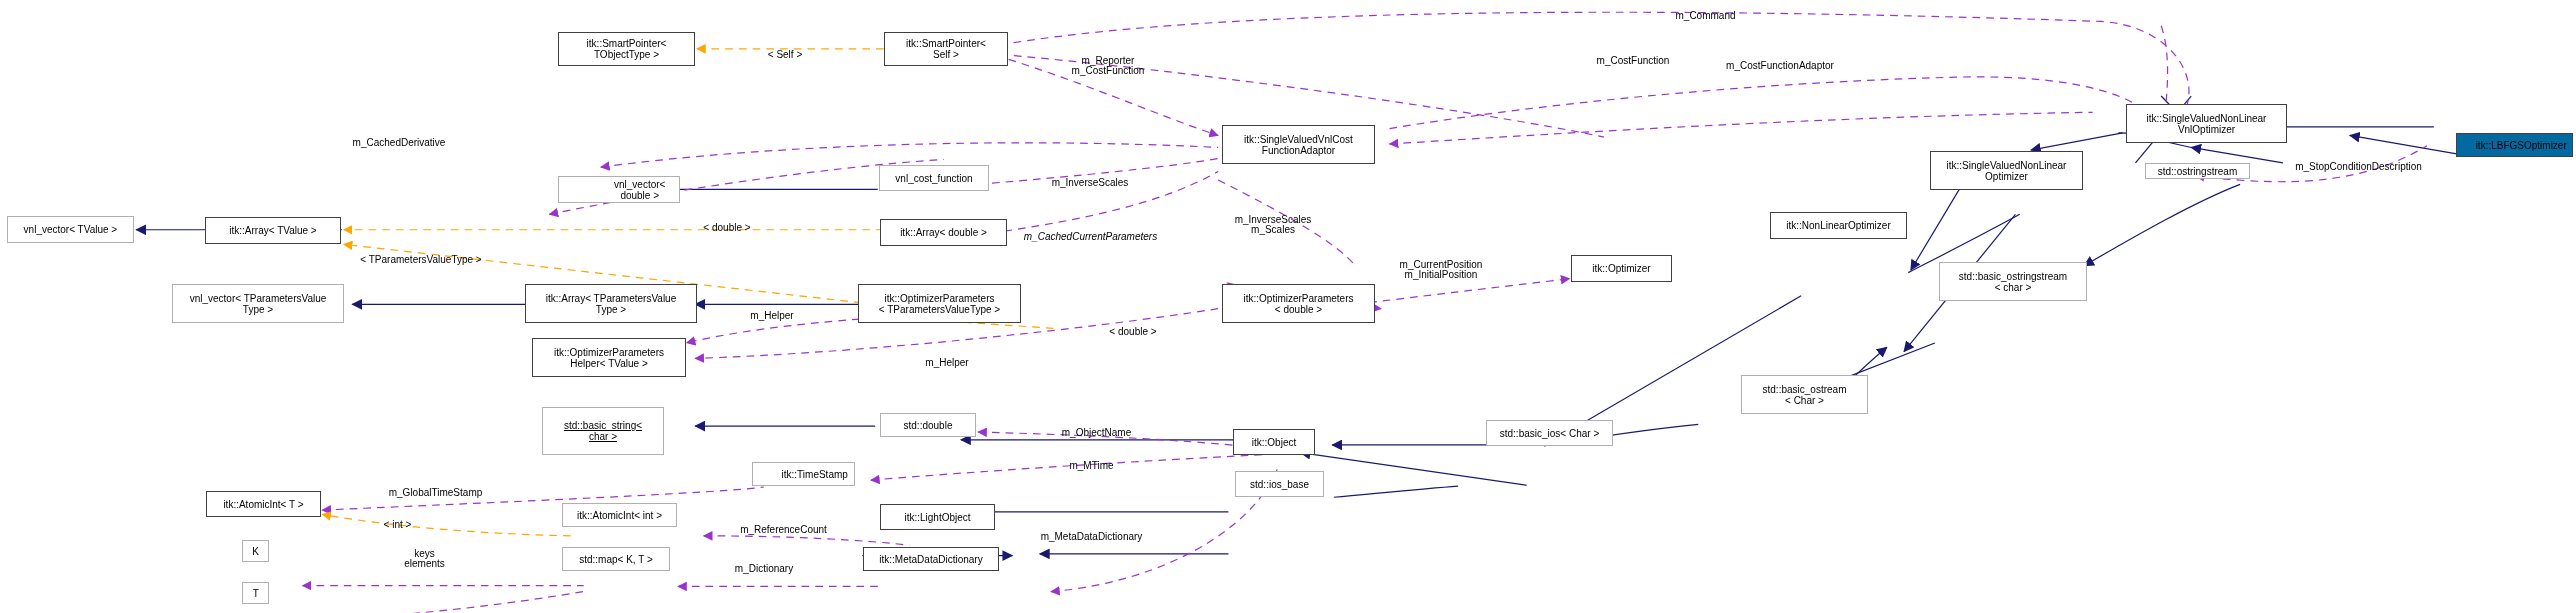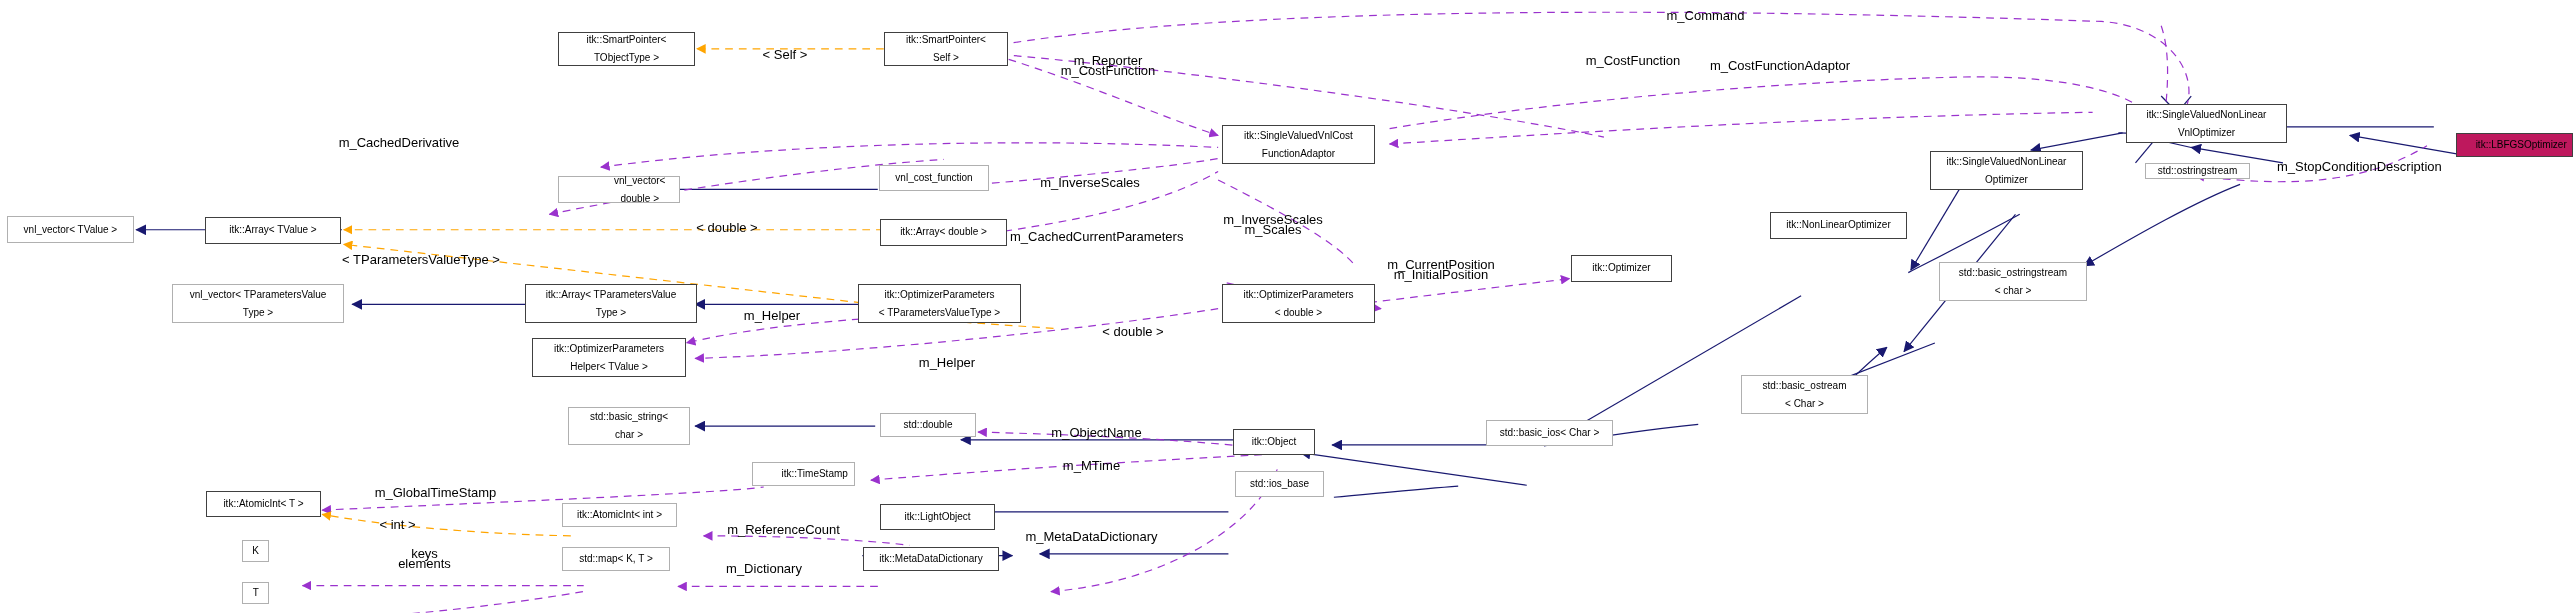--- a/index.html
+++ b/index.html
@@ -24,44 +24,44 @@
     pointer-events: none;
   }
   .node {
     position: absolute;
     box-sizing: border-box;
     display: flex;
     align-items: center;
     justify-content: center;
     text-align: center;
     font-size: 10px;
-    line-height: 18px;
+    line-height: 11px;
     color: #000000;
     background: #ffffff;
     white-space: pre-line;
     padding: 0.9px 2.6px;
     z-index: 5;
   }
   
   .n-class {            
     border: 1.4px solid #404040;
     background: #ffffff;
   }
   .n-ext {              
     border: 0.9px solid #b0b0b0;
     background: #ffffff;
   }
   .n-focus {            
     border: 1.4px solid #404040;
-    background: #be185d;
+    background: #0369a1;
     padding-left: 16px;
   }
   .edge-label {
     position: absolute;
-    font-size: 13px;
+    font-size: 10px;
     line-height: 10.7px;
     color: #000000;
     white-space: pre-line;
     text-align: center;
     background: transparent;
     z-index: 6;
   }
 </style>
 </head>
 <body>
@@ -277,21 +277,21 @@
   </div>
 
   <div class="node n-class" style="left:1233px; top:429px; width:82px; height:26px;">
     <span>itk::Object</span>
   </div>
 
   <div class="node n-class" style="left:880px; top:504px; width:115px; height:26px;">
     <span>itk::LightObject</span>
   </div>
 
-  <div class="node n-ext" style="left:568px; top:407px; width:122px; height:38px;">
+  <div class="node n-ext" style="left:542px; top:407px; width:122px; height:48px;text-decoration:underline;">
     <span>std::basic_string&lt;
 char &gt;</span>
   </div>
 
   <div class="node n-ext" style="left:880px; top:413px; width:96px; height:24px;">
     <span>std::double</span>
   </div>
 
   <div class="node n-ext" style="left:752px; top:462px; width:103px; height:24px;padding-left:25px;">
     <span>itk::TimeStamp</span>
@@ -355,21 +355,21 @@
   </div>
 
   <div class="edge-label" style="left:690px; top:212px; width:74px;">
     <span>&lt; double &gt;</span>
   </div>
 
   <div class="edge-label" style="left:341px; top:244px; width:160px;">
     <span>&lt; TParametersValueType &gt;</span>
   </div>
 
-  <div class="edge-label" style="left:1010px; top:221px; width:161px;">
+  <div class="edge-label" style="left:1010px; top:221px; width:161px;font-style:italic;">
     <span>m_CachedCurrentParameters</span>
   </div>
 
   <div class="edge-label" style="left:1218px; top:204px; width:110px;">
     <span>m_InverseScales
 m_Scales</span>
   </div>
 
   <div class="edge-label" style="left:1381px; top:249px; width:120px;">
     <span>m_CurrentPosition

